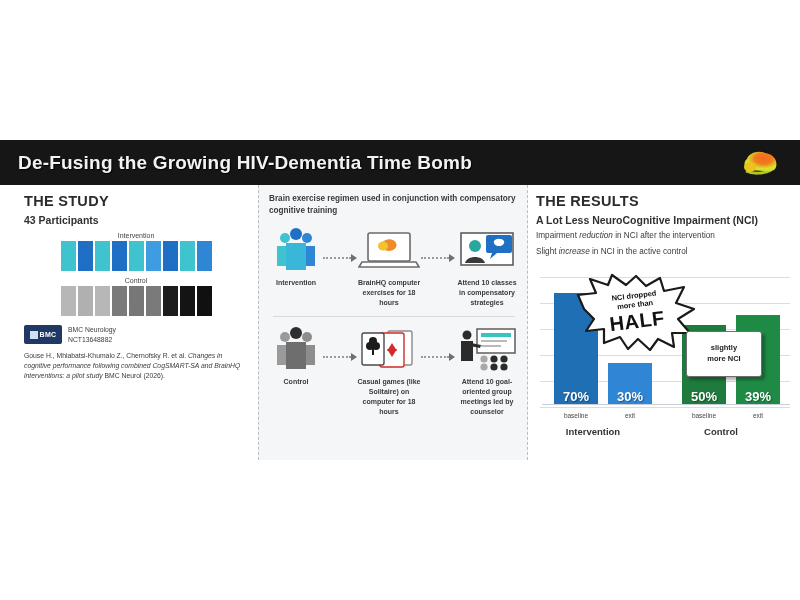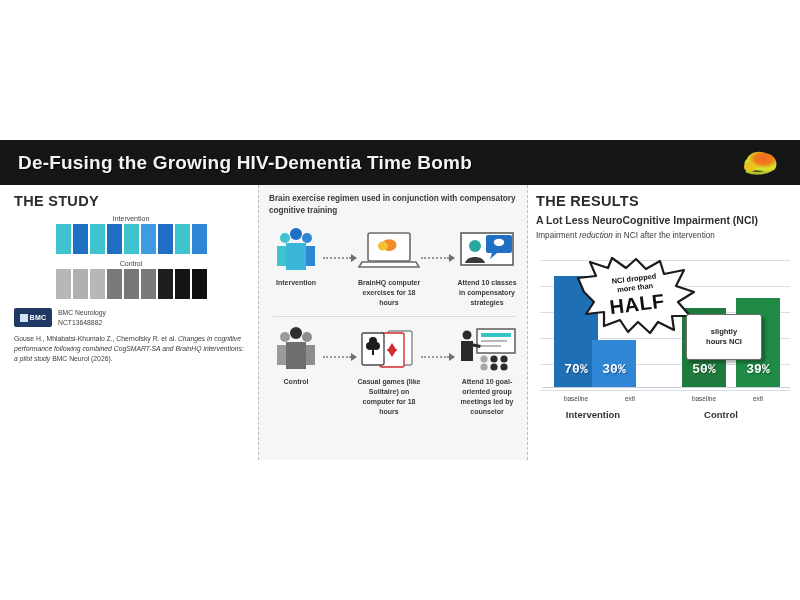--- a/index.html
+++ b/index.html
@@ -16,21 +16,21 @@
   }
   .titlebar .ttl{
     color:#f2f2f2;font-size:19px;font-weight:bold;margin-left:18px;
     letter-spacing:.2px;text-shadow:1px 1px 1px #000;
   }
   .brainlogo{position:absolute;right:18px;top:8px;width:44px;height:28px;}
 
   
   .board{position:absolute;left:0;top:185px;width:800px;height:275px;background:#fff;}
   .col{position:absolute;top:0;height:275px;box-sizing:border-box;}
-  .col-left{left:0;width:258px;padding:8px 10px 0 14px;}
+  .col-left{left:0;width:258px;padding:8px 10px 0 24px;}
   .col-mid{left:258px;width:270px;padding:8px 8px 0 10px;background:#f5f6f7;
            border-left:1px dashed #b9bcc0;border-right:1px dashed #b9bcc0;}
   .col-right{left:528px;width:272px;padding:8px 10px 0 8px;}
 
   h2.sect{
     margin:0 0 5px 0;font-size:14.5px;font-weight:bold;color:#2b2b2b;
     letter-spacing:.3px;
   }
   .lede{font-size:10.5px;font-weight:bold;color:#303030;margin:0 0 4px 0;}
   .body-txt{font-size:8.2px;color:#3a3a3a;line-height:1.5;margin:0;}
@@ -81,23 +81,22 @@
   
   .chart-area{position:relative;width:258px;height:178px;margin-top:8px;}
   .gridlines{position:absolute;left:4px;top:10px;width:250px;height:130px;}
   .gridlines div{position:absolute;left:0;width:100%;border-top:1px solid #d6dde4;}
   .bars{position:absolute;left:10px;bottom:40px;width:244px;height:130px;}
   .bar{
     position:absolute;bottom:0;width:44px;
     display:flex;align-items:flex-end;justify-content:center;
   }
   .bar span{
-    color:#fff;font-size:13px;font-weight:bold;padding-bottom:11px;
+    color:#fff;font-size:13px;font-weight:bold;padding-bottom:1px;
     text-shadow:1px 1px 1px rgba(0,0,0,.35);
-    font-family:Liberation Mono, monospace;
   }
   .tick{position:absolute;bottom:26px;font-size:6.5px;color:#454545;width:44px;text-align:center;}
   .grouplbl{position:absolute;bottom:8px;font-size:9.5px;font-weight:bold;color:#333;width:110px;text-align:center;}
   .axis{position:absolute;left:6px;bottom:40px;width:248px;border-top:1px solid #c7ced5;}
 
   .burst{position:absolute;left:40px;top:6px;width:120px;height:78px;}
   .burst-txt{
     position:absolute;left:0;top:0;width:120px;height:78px;
     display:flex;flex-direction:column;align-items:center;justify-content:center;
     transform:rotate(-7deg);
@@ -129,20 +128,21 @@
       <path d="M10 22 C6 20 5 14 9 11 C11 5 20 2 27 5 C35 6 40 12 38 19 C37 23 32 24 27 23 Z" fill="url(#bg1)"></path>
       <ellipse cx="12" cy="19" rx="6" ry="5" fill="#edc11e"></ellipse>
       <path d="M8 23 C14 26 26 26 33 22" stroke="#cfe02b" stroke-width="3" fill="none" opacity=".85"></path>
     </svg>
   </div>
 
   <div class="board">
 
     <div class="col col-left">
       <h2 class="sect">THE STUDY</h2>
+      <p class="lede">43 Participants</p>
 
       <div class="grouplabel">Intervention</div>
       <div class="people" id="people-intervention">
           <div class="person" style="background: rgb(63, 195, 207);">
             <div class="head" style="background: rgb(63, 195, 207);"></div>
             <div class="body" style="background: rgb(63, 195, 207);"></div>
           </div>
           <div class="person" style="background: rgb(31, 111, 196);">
             <div class="head" style="background: rgb(31, 111, 196);"></div>
             <div class="body" style="background: rgb(31, 111, 196);"></div>
@@ -357,35 +357,38 @@
         </div>
       </div>
     </div>
 
     <div class="col col-right">
       <h2 class="sect">THE RESULTS</h2>
       <p class="lede">A Lot Less NeuroCognitive Impairment (NCI)</p>
       <p class="body-txt">
         <span>Impairment </span><em>reduction</em><span> in NCI after the intervention</span>
       </p>
+      <p class="body-txt" style="margin-top:4px;">
+        <span>Slight </span><em>increase</em><span> in NCI in the active control</span>
+      </p>
 
       <div class="chart-area">
         <div class="gridlines" id="gridlines">
             <div style="top: 0px;"></div>
             <div style="top: 26px;"></div>
             <div style="top: 52px;"></div>
             <div style="top: 78px;"></div>
             <div style="top: 104px;"></div>
             <div style="top: 130px;"></div>
           </div>
         <div class="bars" id="bars">
             <div class="bar" style="left: 8px; height: 112px; background: linear-gradient(rgb(31, 111, 181) 0%, rgb(31, 111, 181) 100%);">
               <span>70%</span>
             </div>
-            <div class="bar" style="left: 46px; height: 48px; background: linear-gradient(rgb(47, 134, 212) 0%, rgb(47, 134, 212) 100%);">
+            <div class="bar" style="left: 62px; height: 42px; background: linear-gradient(rgb(47, 134, 212) 0%, rgb(47, 134, 212) 100%);">
               <span>30%</span>
             </div>
             <div class="bar" style="left: 136px; height: 80px; background: linear-gradient(rgb(31, 122, 61) 0%, rgb(31, 122, 61) 100%);">
               <span>50%</span>
             </div>
             <div class="bar" style="left: 190px; height: 90px; background: linear-gradient(rgb(31, 138, 70) 0%, rgb(31, 138, 70) 100%);">
               <span>39%</span>
             </div>
           </div>
         <div class="axis"></div>
@@ -398,21 +401,21 @@
           </svg>
           <div class="burst-txt">
             <div class="burst-l1">NCI dropped</div>
             <div class="burst-l1">more than</div>
             <div class="burst-big">HALF</div>
           </div>
         </div>
 
         <div class="callout">
           <div>slightly</div>
-          <div>hours NCI</div>
+          <div>more NCI</div>
         </div>
       <div class="tick" style="left: 18px;">baseline</div>
           <div class="tick" style="left: 72px;">exit</div>
           <div class="tick" style="left: 146px;">baseline</div>
           <div class="tick" style="left: 200px;">exit</div>
           <div class="grouplbl" style="left: 2px;">Intervention</div>
           <div class="grouplbl" style="left: 130px;">Control</div>
         </div>
     </div>
   </div>

